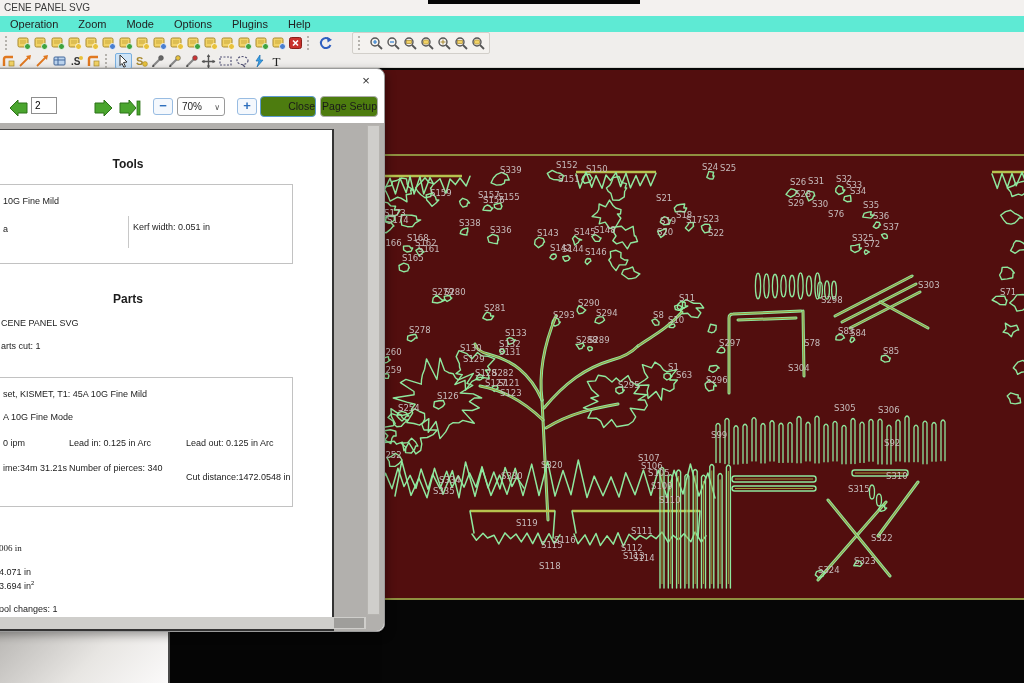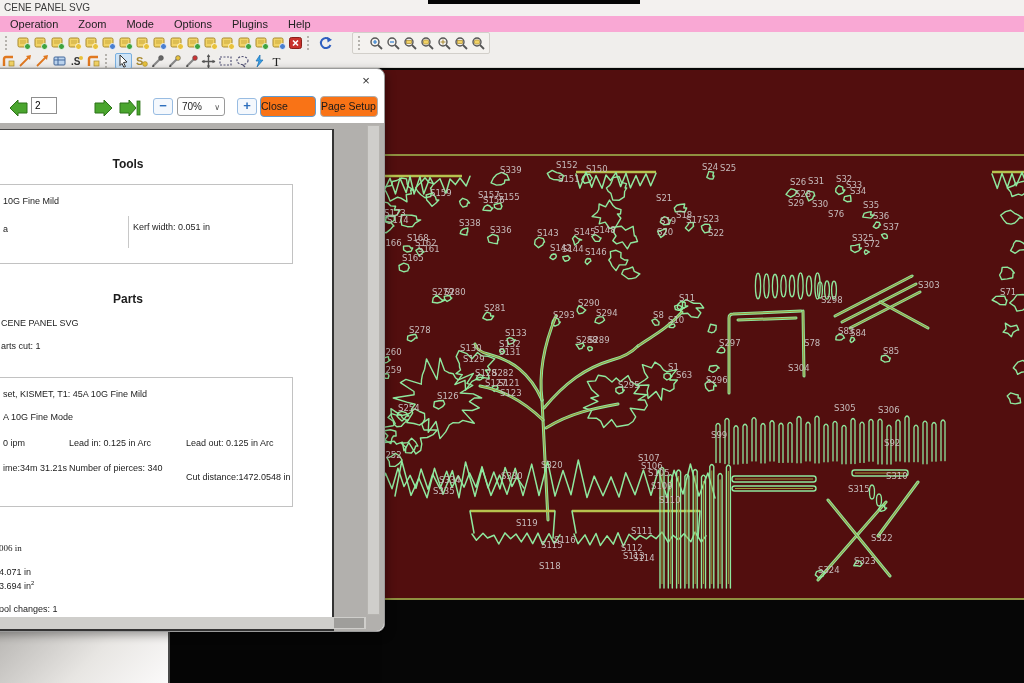--- a/index.html
+++ b/index.html
@@ -4,21 +4,21 @@
 <style>
   html,body{margin:0;padding:0;background:#000;}
   body{width:1024px;height:683px;position:relative;overflow:hidden;
        font-family:"Liberation Sans","DejaVu Sans",sans-serif;
        -webkit-font-smoothing:antialiased;}
   .abs{position:absolute;}
   
   #titlebar{left:0;top:0;width:1024px;height:16px;background:#f3f1ef;color:#3a3a3a;
             font-size:10px;line-height:16px;padding-left:4px;box-sizing:border-box;}
   #topblackbar{left:428px;top:0;width:212px;height:4px;background:#050505;}
-  #menubar{left:0;top:16px;width:1024px;height:16px;background:#f9a8d4;display:flex;
+  #menubar{left:0;top:16px;width:1024px;height:16px;background:#5eead4;display:flex;
            align-items:center;gap:0;font-size:11px;color:#222;}
   #menubar .mi{padding:0 10px;height:16px;line-height:16px;cursor:default;}
   #toolbars{left:0;top:32px;width:1024px;height:36px;background:#f0eeec;border-bottom:1px solid #d8d6d2;box-sizing:border-box;}
   .trow{position:absolute;height:18px;display:flex;align-items:center;}
   .tsep{width:5px;height:14px;border-left:2px dotted #b5b2ad;margin:0 3px;}
   .ti{width:17px;height:16px;display:flex;align-items:center;justify-content:center;}
   .ti svg{display:block;}
   .ti.sel{background:#cfe4f7;border:1px solid #7ab0e0;border-radius:2px;box-sizing:border-box;}
   .tgroup{position:absolute;border:1px solid #d2cfca;background:#f4f2ef;border-radius:2px;
           display:flex;align-items:center;padding:1px 2px;}
@@ -39,22 +39,22 @@
   #dlg-toolbar{position:absolute;left:0;top:24px;right:0;height:30px;}
   .navbtn{position:absolute;width:24px;height:24px;display:flex;align-items:center;justify-content:center;}
   .pagefield{position:absolute;width:26px;height:17px;border:1px solid #8f8f8f;background:#fff;
              font-size:10px;padding:0 3px;box-sizing:border-box;line-height:15px;}
   .zbtn{position:absolute;width:20px;height:17px;background:#f4f8fd;border:1px solid #98bce2;
         border-radius:3px;color:#2e6fbd;font-size:13px;font-weight:bold;text-align:center;
         line-height:14px;box-sizing:border-box;}
   .zdd{position:absolute;width:48px;height:19px;border:1px solid #9a9a9a;border-radius:3px;
        background:#fff;font-size:10px;line-height:17px;padding:0 4px;box-sizing:border-box;color:#222;}
   .zdd .chev{float:right;font-size:8px;color:#555;margin-top:1px;}
-  .pbtn{position:absolute;height:21px;background:#f97316;border:1px solid #adadad;border-radius:4px;
-        font-size:10.5px;color:#1a1a1a;text-align:left;line-height:19px;box-sizing:border-box;}
+  .pbtn{position:absolute;height:21px;background:#4d7c0f;border:1px solid #adadad;border-radius:4px;
+        font-size:10.5px;color:#1a1a1a;text-align:right;line-height:19px;box-sizing:border-box;}
   .pbtn.def{border:1.5px solid #5e9bd3;}
   #dlg-view{position:absolute;left:0;top:54px;right:0;bottom:0;background:#b2b0ad;
             border-radius:0 0 8px 0;overflow:hidden;}
   #vscroll{position:absolute;right:4px;top:2px;bottom:16px;width:11px;background:#cfcecb;border:1px solid #b6b4b0;}
   #hscroll{position:absolute;left:0;bottom:2px;height:12px;right:18px;background:#cfcecb;}
   #hthumb{position:absolute;right:2px;top:1px;width:30px;height:10px;background:#9f9e9b;}
   #page{position:absolute;left:0;top:6px;width:347px;height:502px;background:#fff;
         border-top:1px solid #444;border-right:2px solid #333;border-bottom:2px solid #333;
         box-sizing:border-box;overflow:hidden;color:#1c1c1c;}
   #page .h{position:absolute;left:0;width:282px;text-align:center;font-weight:bold;font-size:12px;}

